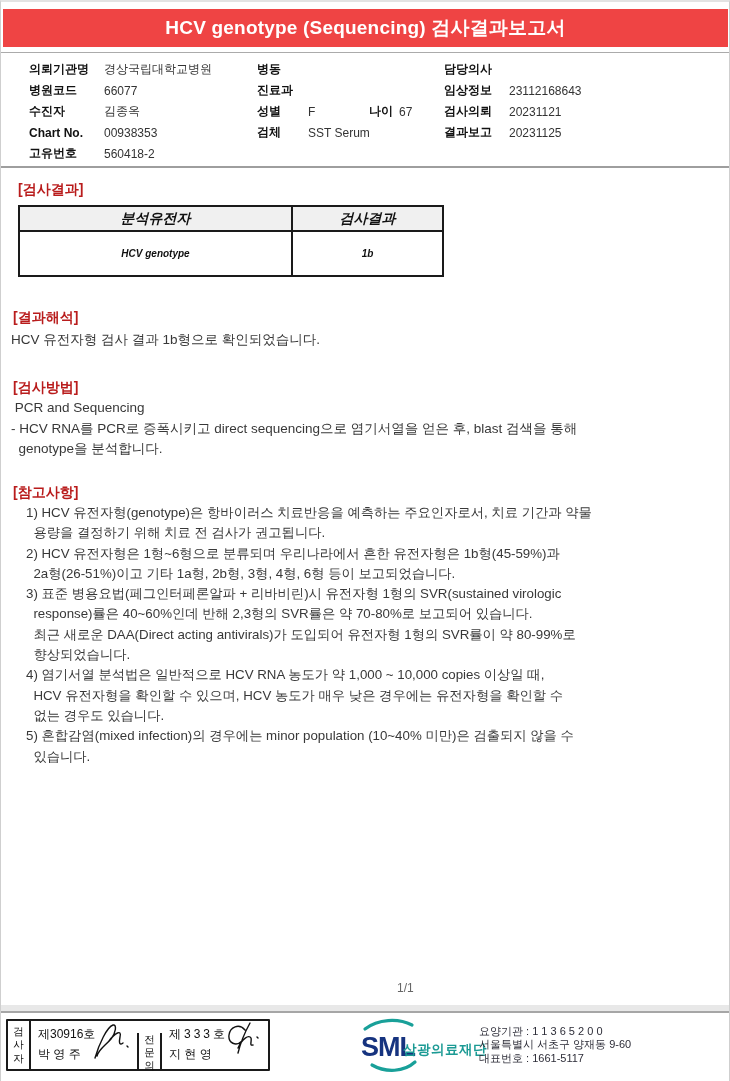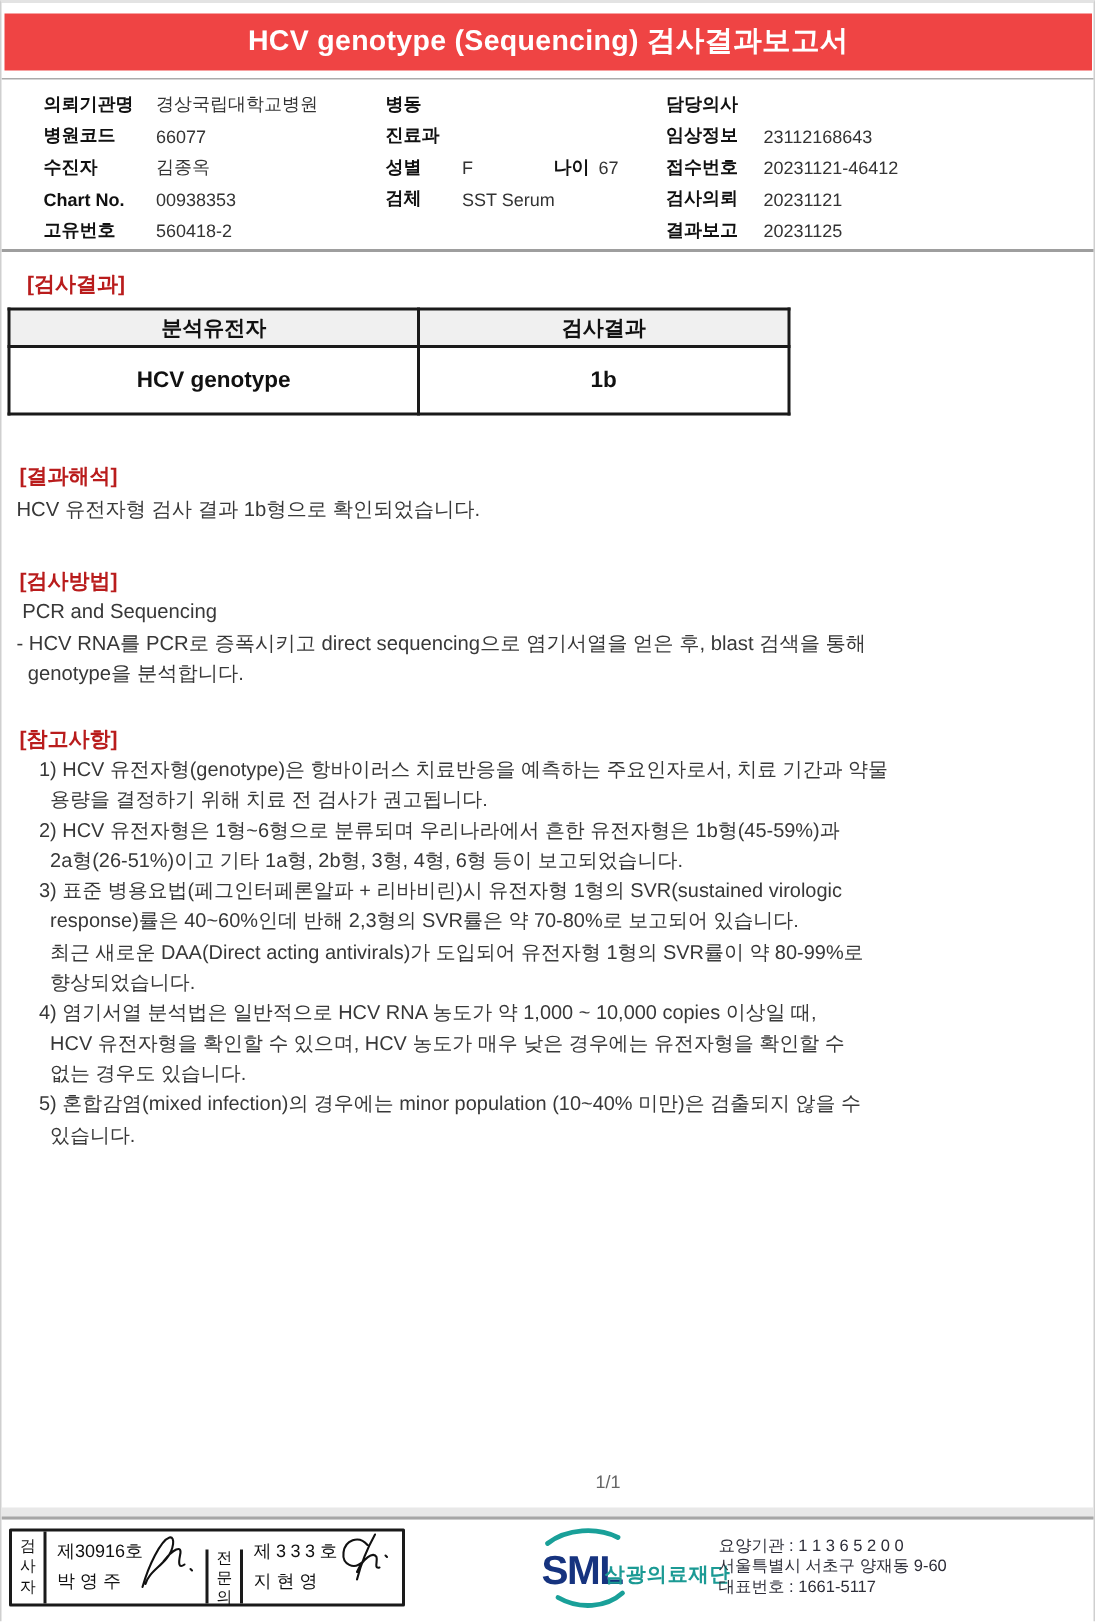--- a/index.html
+++ b/index.html
@@ -35,28 +35,28 @@
 
   
   .sec-heading { position:absolute; font-size:14px; font-weight:bold; color:#b91c1c; }
   .h-result { left:17px; top:179px; }
   .h-interp { left:12px; top:307px; }
   .h-method { left:12px; top:377px; }
   .h-notes  { left:12px; top:482px; }
 
   
   .results-table {
-    position:absolute; left:4px; top:203px; width:522px;
-    border-collapse:collapse; table-layout:fixed;
+    position:absolute; left:17px; top:203px; width:426px;
+    border-collapse:collapse; table-layout:fixed;font-style:italic;
   }
   .results-table th, .results-table td {
     border:2px solid #1a1a1a; text-align:center; color:#111111;
   }
   .results-table th { height:25px; background:#f0f0f0; font-size:14px; font-weight:bold; }
-  .results-table td { height:45px; font-size:15px; font-weight:bold;margin-left:16px; }
+  .results-table td { height:45px; font-size:10px; font-weight:bold;margin-left:16px; }
   .col-gene { width:273px; }
 
   .body-text { position:absolute; font-size:13.5px; color:#383838; white-space:pre-wrap; line-height:20.5px; }
   .t-interp { left:10px; top:328px; width:700px; }
   .t-method { left:10px; top:396px; width:705px; }
 
   .notes-block { position:absolute; left:25px; top:501px; width:695px; }
   .note-item { font-size:13.3px; color:#383838; white-space:pre-wrap; line-height:20.3px; }
 
   .page-number { position:absolute; left:396px; top:979px; font-size:12px; color:#666666; }
@@ -144,24 +144,20 @@
   </div>
 
   <div class="pcol pcol3">
     <div class="prow">
       <span class="plabel">담당의사</span>
       <span class="pvalue"></span>
     </div>
     <div class="prow">
       <span class="plabel">임상정보</span>
       <span class="pvalue">23112168643</span>
-    </div>
-    <div class="prow">
-      <span class="plabel">접수번호</span>
-      <span class="pvalue">20231121-46412</span>
     </div>
     <div class="prow">
       <span class="plabel">검사의뢰</span>
       <span class="pvalue">20231121</span>
     </div>
     <div class="prow">
       <span class="plabel">결과보고</span>
       <span class="pvalue">20231125</span>
     </div>
   </div>

